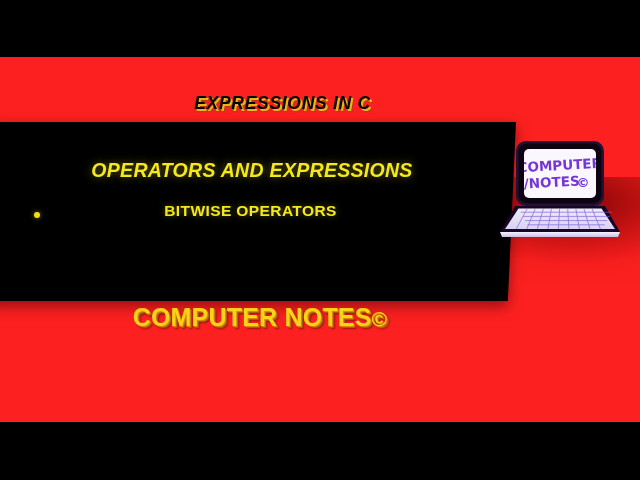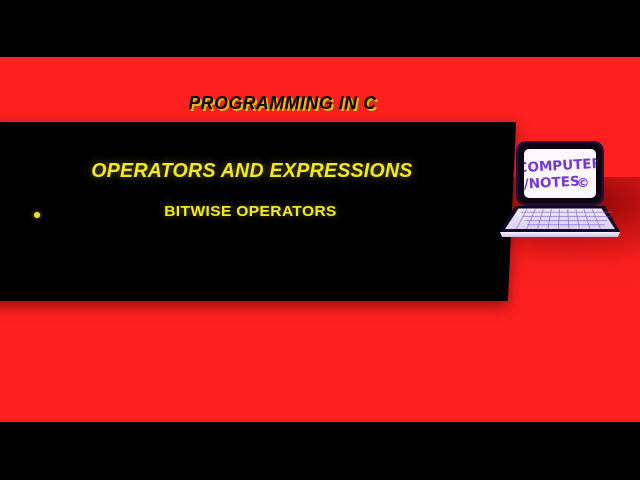--- a/index.html
+++ b/index.html
@@ -191,35 +191,38 @@
 </style>
 </head>
 <body>
 
 <div id="slide-frame">
 
   <div id="stage">
     <div id="stage-sheen"></div>
     <div id="laptop-floor-shadow"></div>
 
-    <div id="deck-title">PROGRAMMING IN C</div>
+    <div id="deck-title">EXPRESSIONS IN C</div>
 
     <div id="content-slab">
       <div id="content-slab-inner">
 
         <div id="heading-operators">OPERATORS AND EXPRESSIONS</div>
 
         <div id="bullet-row">
           <span id="bullet-dot"></span>
           <span id="subheading-bitwise">BITWISE OPERATORS</span>
         </div>
 
       </div>
     </div>
 
+    <div id="brand-footer">
+      <span>COMPUTER NOTES</span><span class="copyright-mark">©</span>
+    </div>
 
     <div id="laptop-logo">
       <svg viewBox="0 0 132 108" xmlns="http://www.w3.org/2000/svg">
         <defs>
           <linearGradient id="kbGrad" x1="0" y1="0" x2="0" y2="1">
             <stop offset="0%" stop-color="#F0EBFB"></stop>
             <stop offset="100%" stop-color="#D9D2F2"></stop>
           </linearGradient>
           <linearGradient id="baseGrad" x1="0" y1="0" x2="0" y2="1">
             <stop offset="0%" stop-color="#F6F2FF"></stop>

